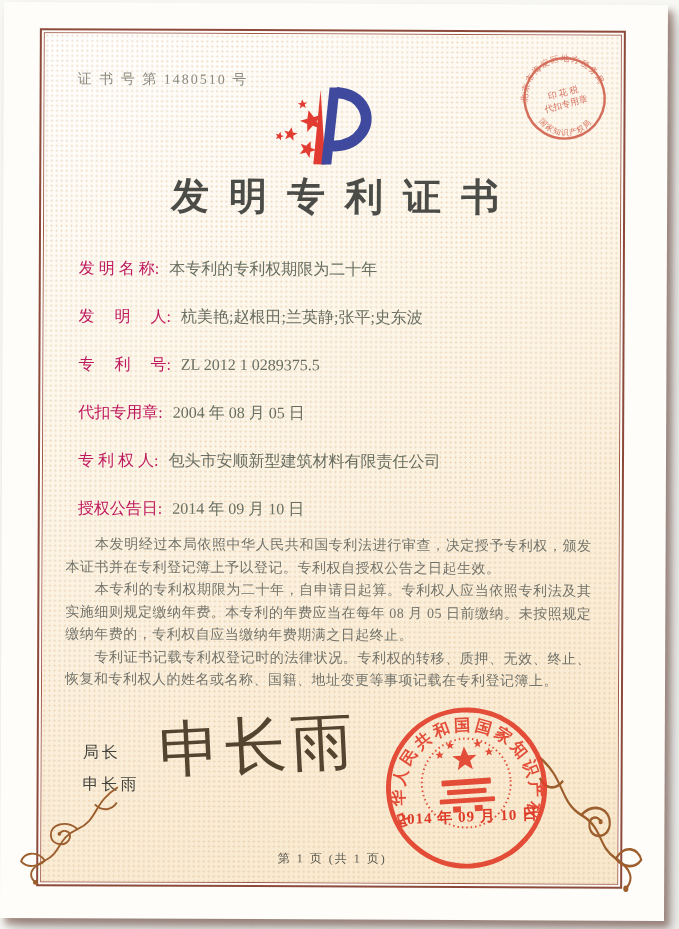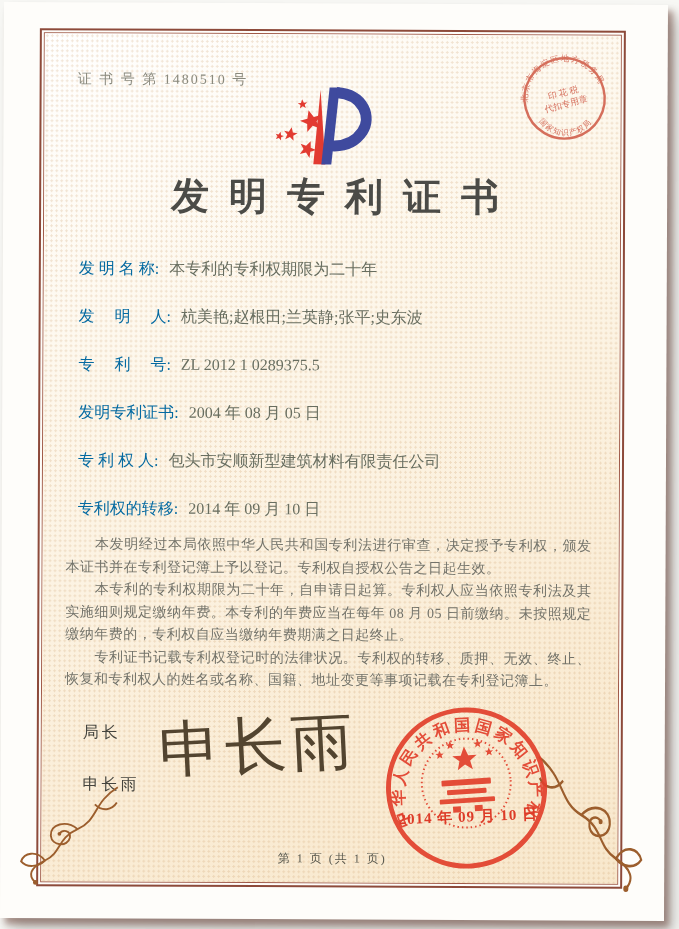--- a/index.html
+++ b/index.html
@@ -33,28 +33,28 @@
   }
   .logo{position:absolute;left:268px;top:80px;}
   .tax-stamp{position:absolute;left:517px;top:50px;transform:rotate(-15deg);opacity:.85;}
   .title{
     position:absolute;left:0;right:0;top:168px;text-align:center;
     font-size:38px;font-weight:600;color:#4b4b47;
     letter-spacing:20px;text-indent:20px;
   }
   .fields{position:absolute;left:76px;top:256px;font-size:16px;color:#6d7264;}
   .field-row{height:48px;line-height:20px;white-space:nowrap;}
-  .field-label{color:#0369a1;margin-right:10px;}
+  .field-label{color:#be185d;margin-right:10px;}
   .field-value{color:#686e60;}
   .paragraphs{position:absolute;left:64px;top:531px;width:526px;}
   .paragraphs p{
     margin:0;font-size:14px;line-height:22.5px;color:#73736a;
     text-indent:2.1em;text-align:justify;letter-spacing:.5px;
   }
-  .sig-title{position:absolute;left:82px;top:720px;font-size:16px;letter-spacing:3px;color:#44443e;font-family:"Liberation Sans","DejaVu Sans",sans-serif;}
+  .sig-title{position:absolute;left:82px;top:740px;font-size:16px;letter-spacing:3px;color:#44443e;font-family:"Liberation Sans","DejaVu Sans",sans-serif;}
   .sig-name{position:absolute;left:82px;top:772px;font-size:16px;letter-spacing:3px;color:#44443e;font-family:"Liberation Sans","DejaVu Sans",sans-serif;}
   .sig-script{
     position:absolute;left:158px;top:700px;width:230px;
     font-size:62px;color:#41331f;transform:rotate(-3deg);
     letter-spacing:4px;opacity:.9;font-weight:400;
   }
   .seal{position:absolute;left:382px;top:700px;transform:rotate(-4deg);}
   .seal-date{
     position:absolute;left:398px;top:803px;width:160px;
     font-size:15px;font-weight:bold;color:#dd3b28;letter-spacing:1px;
@@ -114,27 +114,27 @@
       <div class="field-row">
         <span class="field-label">发 明 名 称:</span><span class="field-value">本专利的专利权期限为二十年</span>
       </div>
       <div class="field-row">
         <span class="field-label">发　 明　 人:</span><span class="field-value">杭美艳;赵根田;兰英静;张平;史东波</span>
       </div>
       <div class="field-row">
         <span class="field-label">专　 利　 号:</span><span class="field-value">ZL 2012 1 0289375.5</span>
       </div>
       <div class="field-row">
-        <span class="field-label">发明专利证书:</span><span class="field-value">2004 年 08 月 05 日</span>
+        <span class="field-label">代扣专用章:</span><span class="field-value">2004 年 08 月 05 日</span>
       </div>
       <div class="field-row">
         <span class="field-label">专 利 权 人:</span><span class="field-value">包头市安顺新型建筑材料有限责任公司</span>
       </div>
       <div class="field-row">
-        <span class="field-label">专利权的转移:</span><span class="field-value">2014 年 09 月 10 日</span>
+        <span class="field-label">授权公告日:</span><span class="field-value">2014 年 09 月 10 日</span>
       </div>
     </div>
 
     <div class="paragraphs">
       <p>本发明经过本局依照中华人民共和国专利法进行审查，决定授予专利权，颁发本证书并在专利登记簿上予以登记。专利权自授权公告之日起生效。</p>
       <p>本专利的专利权期限为二十年，自申请日起算。专利权人应当依照专利法及其实施细则规定缴纳年费。本专利的年费应当在每年 08 月 05 日前缴纳。未按照规定缴纳年费的，专利权自应当缴纳年费期满之日起终止。</p>
       <p>专利证书记载专利权登记时的法律状况。专利权的转移、质押、无效、终止、恢复和专利权人的姓名或名称、国籍、地址变更等事项记载在专利登记簿上。</p>
     </div>
 
     <div class="sig-title">局长</div>

